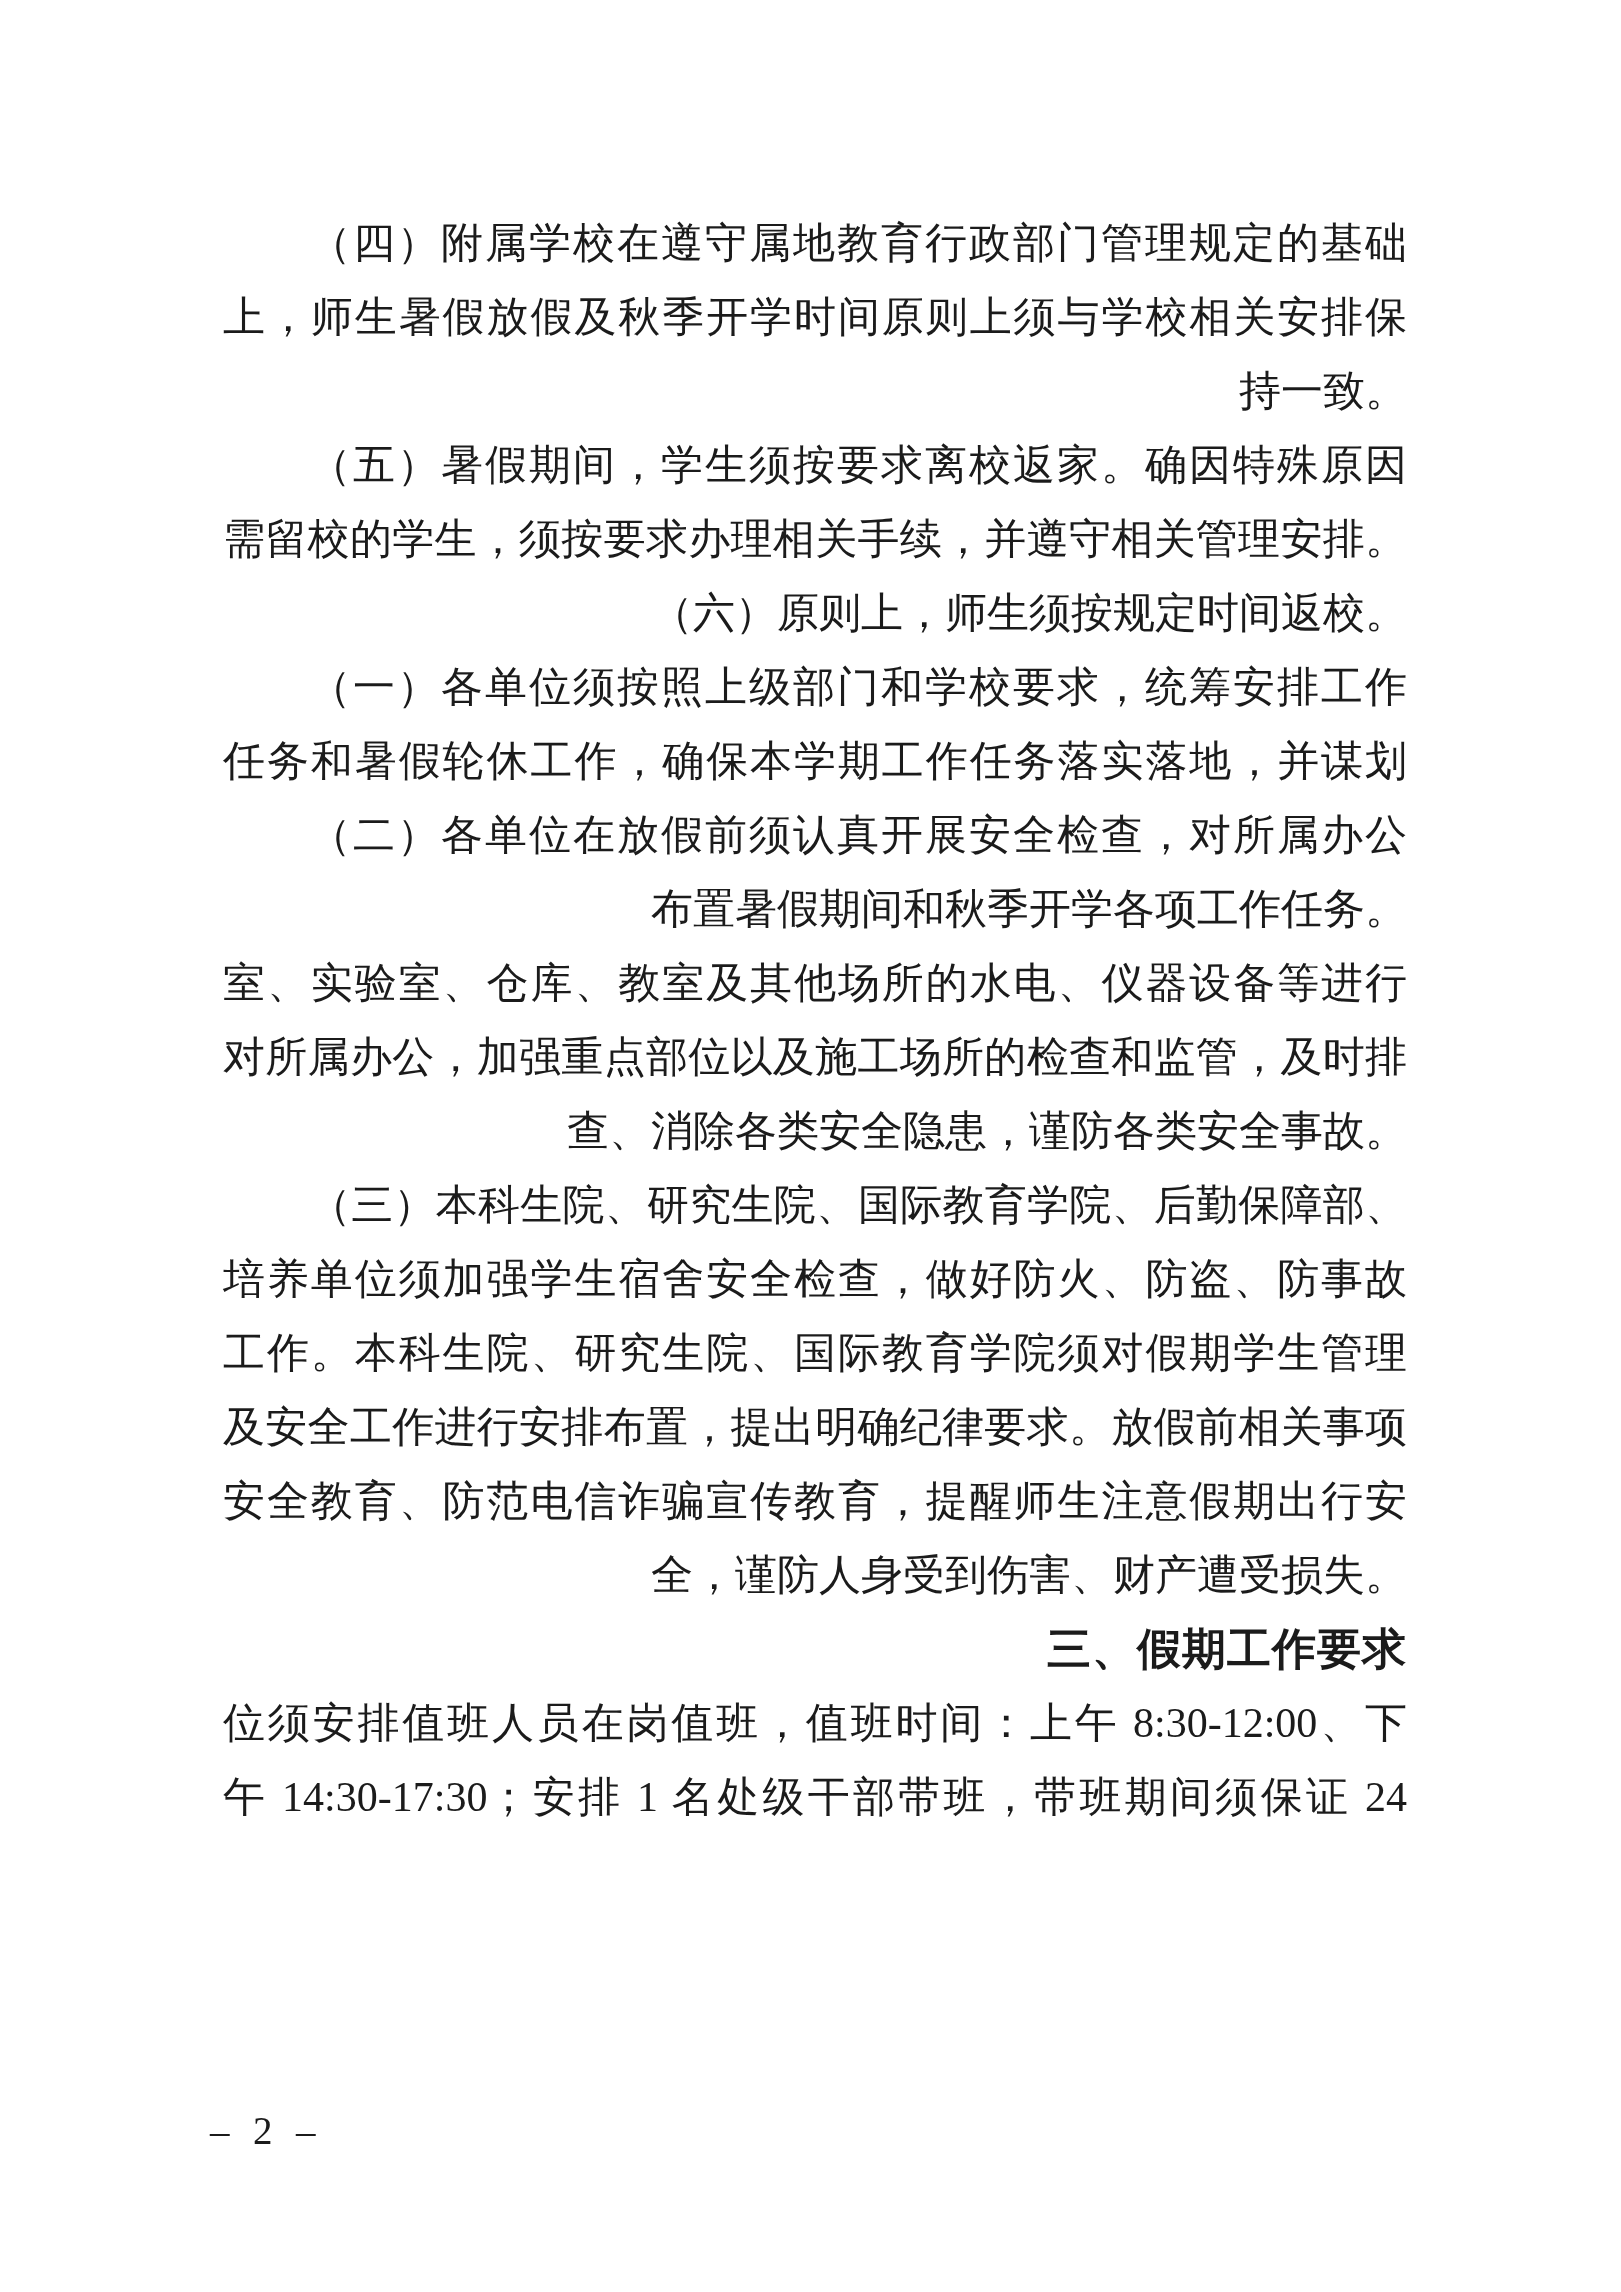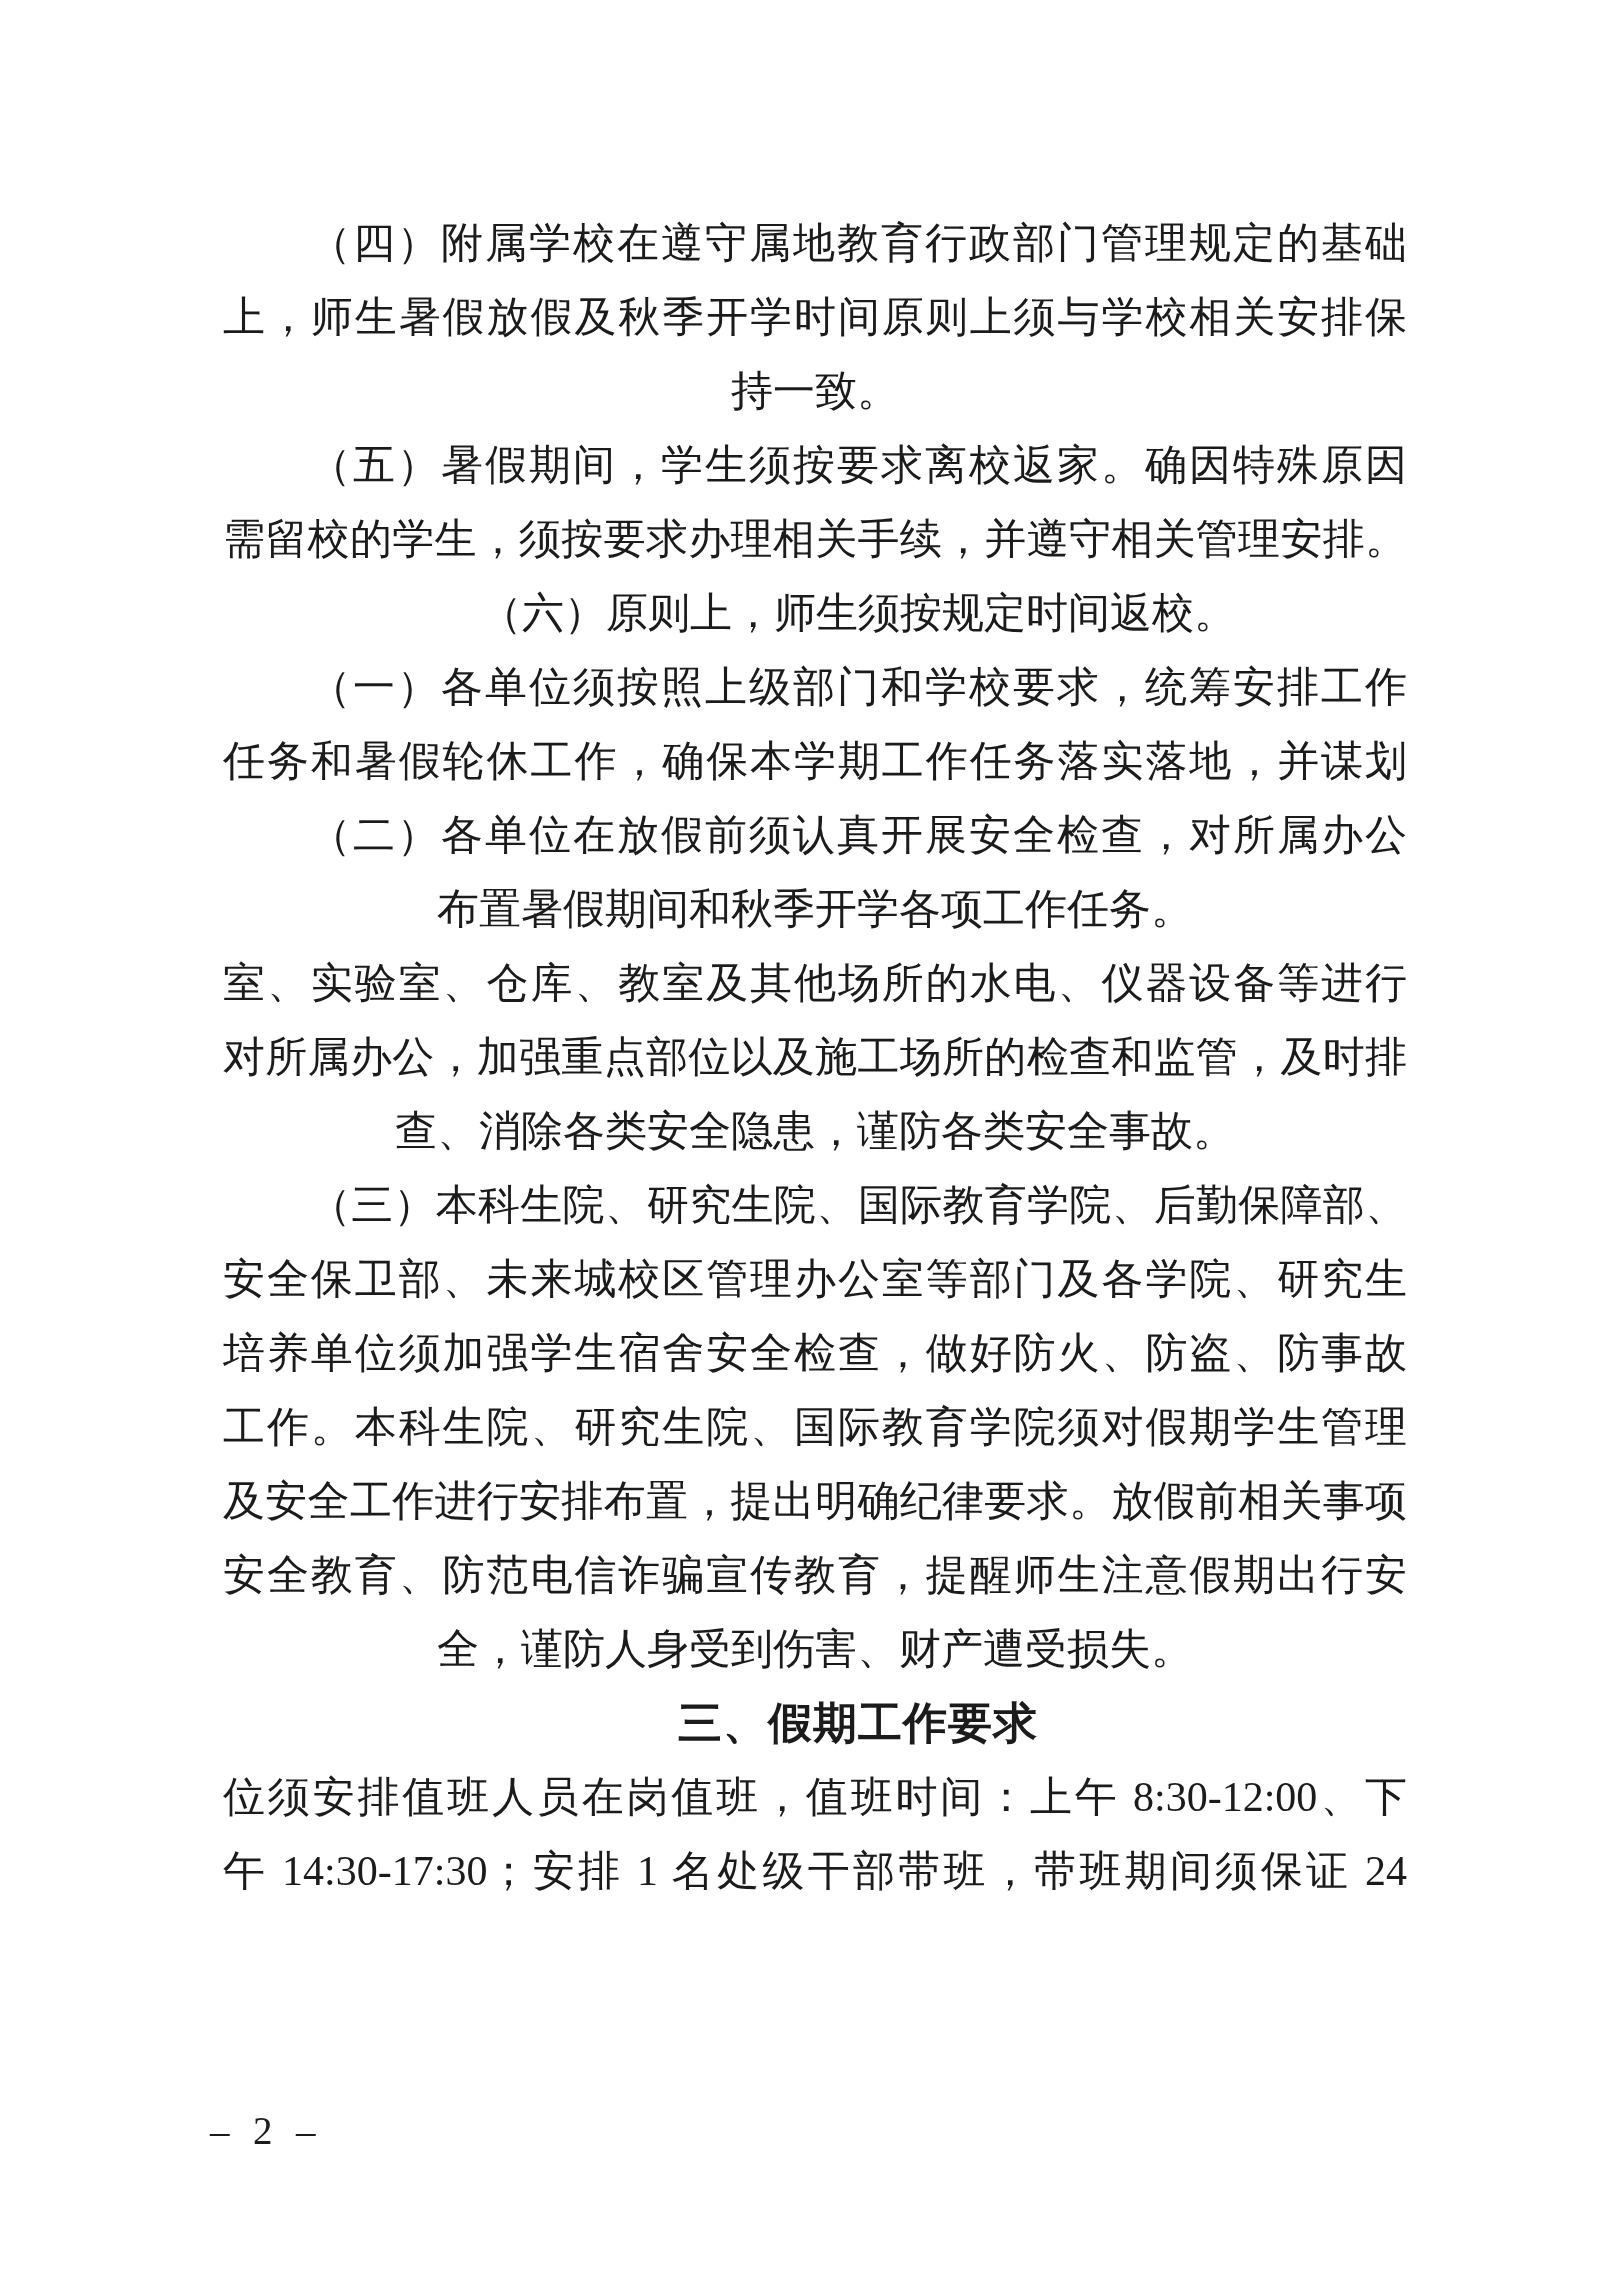--- a/index.html
+++ b/index.html
@@ -20,21 +20,21 @@
     position: absolute;
     left: 223px;
     top: 206px;
     width: 1184px;
   }
   .line {
     height: 74px;
     line-height: 74px;
     font-size: 42px;
     white-space: nowrap;
-    text-align: center;
+    text-align: right;
   }
   .line.justify {
     white-space: normal;
     text-align: justify;
     text-align-last: justify;
     -moz-text-align-last: justify;
     text-justify: inter-character;
   }
   .line.indent {
     text-indent: 86px;
@@ -69,21 +69,20 @@
       <div class="line justify">需留校的学生，须按要求办理相关手续，并遵守相关管理安排。</div>
       <div class="line indent">（六）原则上，师生须按规定时间返校。</div>
       <div class="line indent justify">（一）各单位须按照上级部门和学校要求，统筹安排工作</div>
       <div class="line justify">任务和暑假轮休工作，确保本学期工作任务落实落地，并谋划</div>
       <div class="line indent justify">（二）各单位在放假前须认真开展安全检查，对所属办公</div>
       <div class="line">布置暑假期间和秋季开学各项工作任务。</div>
       <div class="line justify">室、实验室、仓库、教室及其他场所的水电、仪器设备等进行</div>
       <div class="line justify">对所属办公，加强重点部位以及施工场所的检查和监管，及时排</div>
       <div class="line">查、消除各类安全隐患，谨防各类安全事故。</div>
       <div class="line indent justify">（三）本科生院、研究生院、国际教育学院、后勤保障部、</div>
-      <div class="line justify">安全保卫部、未来城校区管理办公室等部门及各学院、研究生</div>
       <div class="line justify">培养单位须加强学生宿舍安全检查，做好防火、防盗、防事故</div>
       <div class="line justify">工作。本科生院、研究生院、国际教育学院须对假期学生管理</div>
       <div class="line justify">及安全工作进行安排布置，提出明确纪律要求。放假前相关事项</div>
       <div class="line justify">安全教育、防范电信诈骗宣传教育，提醒师生注意假期出行安</div>
       <div class="line">全，谨防人身受到伤害、财产遭受损失。</div>
       <div class="line heading indent">三、假期工作要求</div>
       <div class="line justify">位须安排值班人员在岗值班，值班时间：上午 8:30-12:00、下</div>
       <div class="line justify">午 14:30-17:30；安排 1 名处级干部带班，带班期间须保证 24</div>
     </div>
   <div class="pagenum">– 2 –</div>

